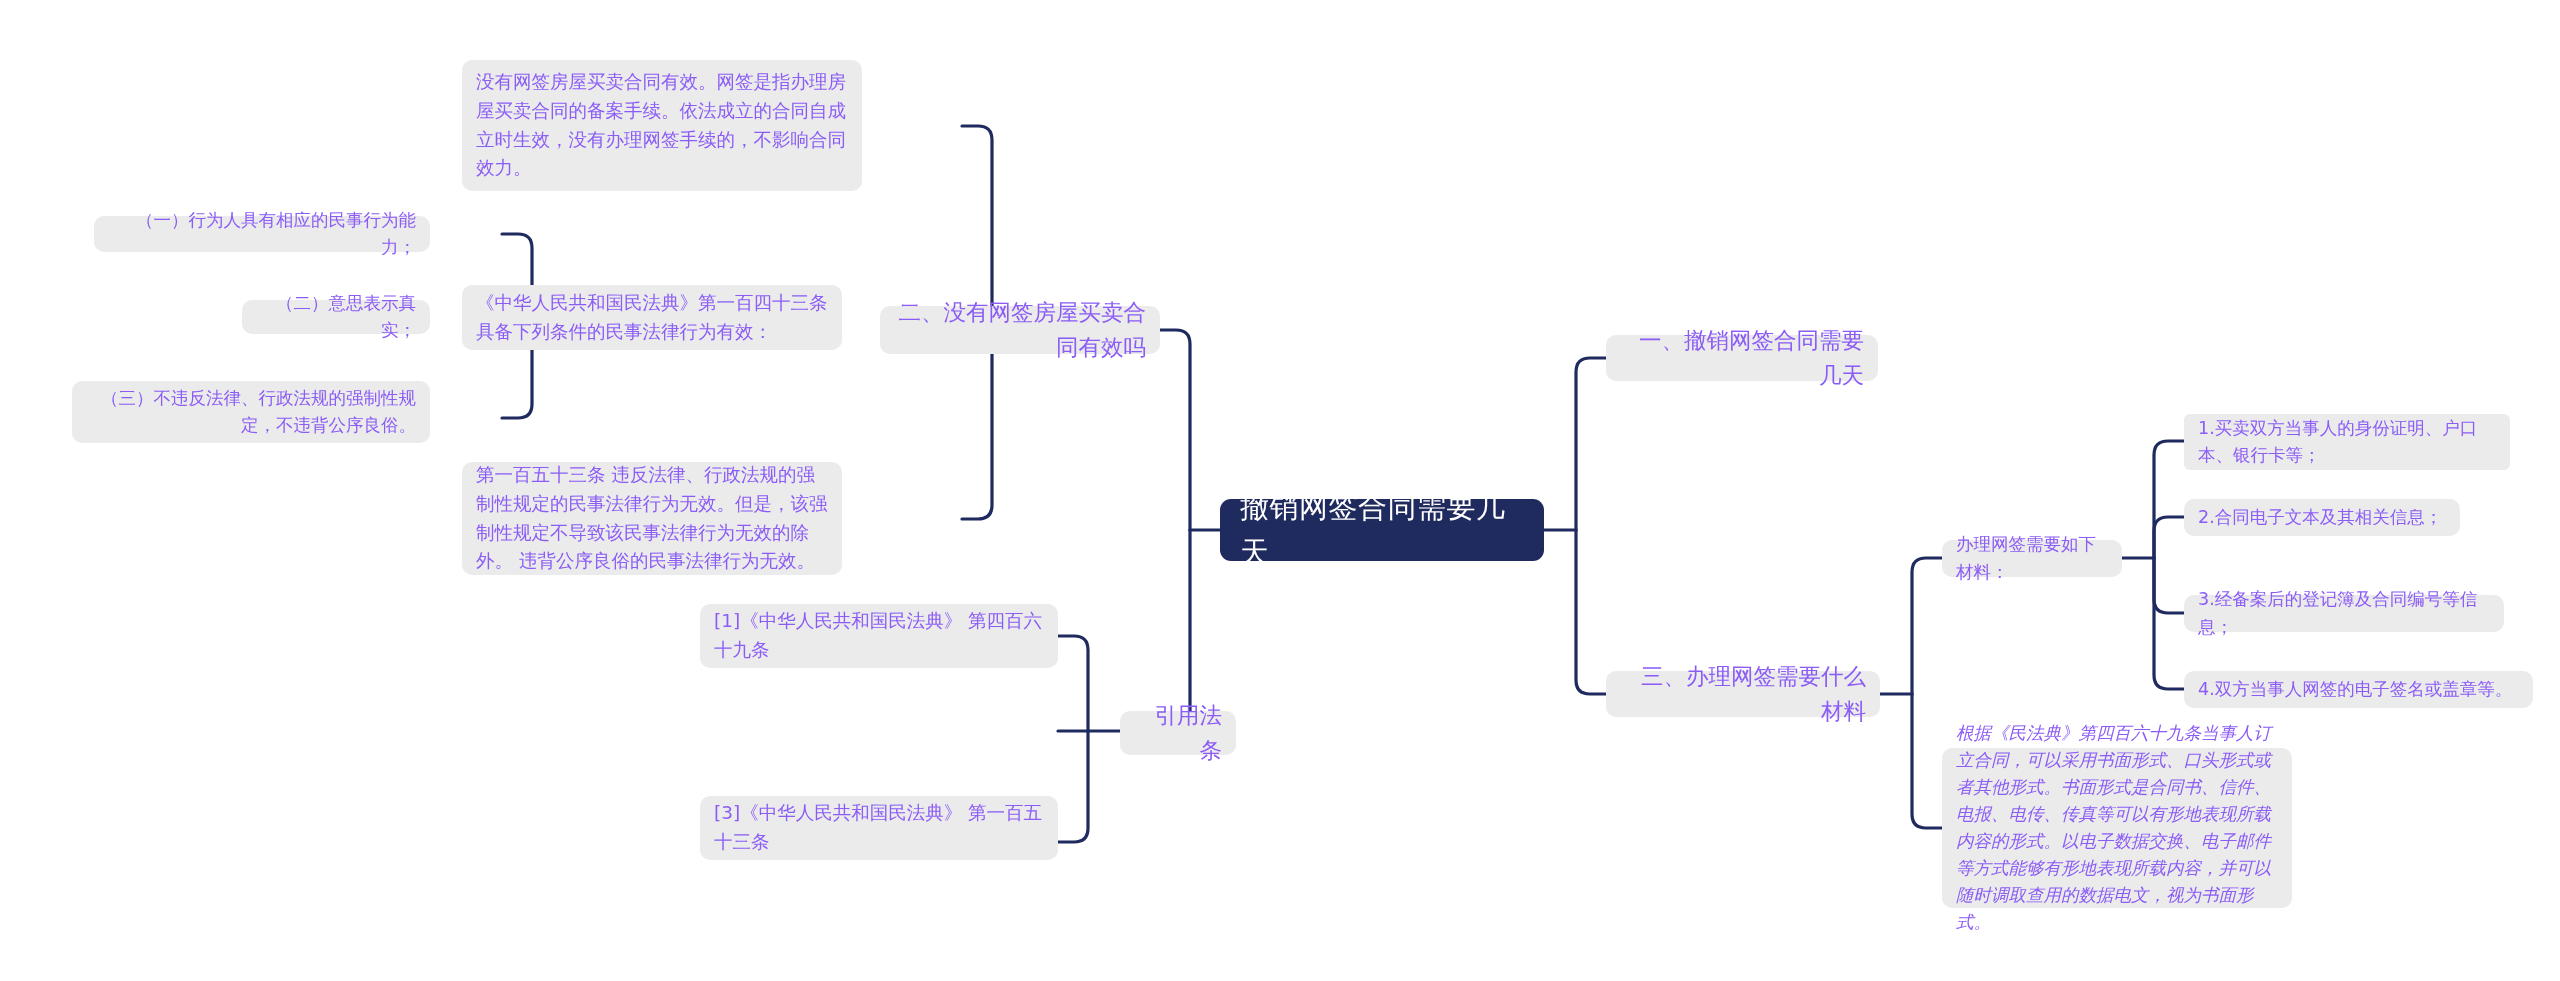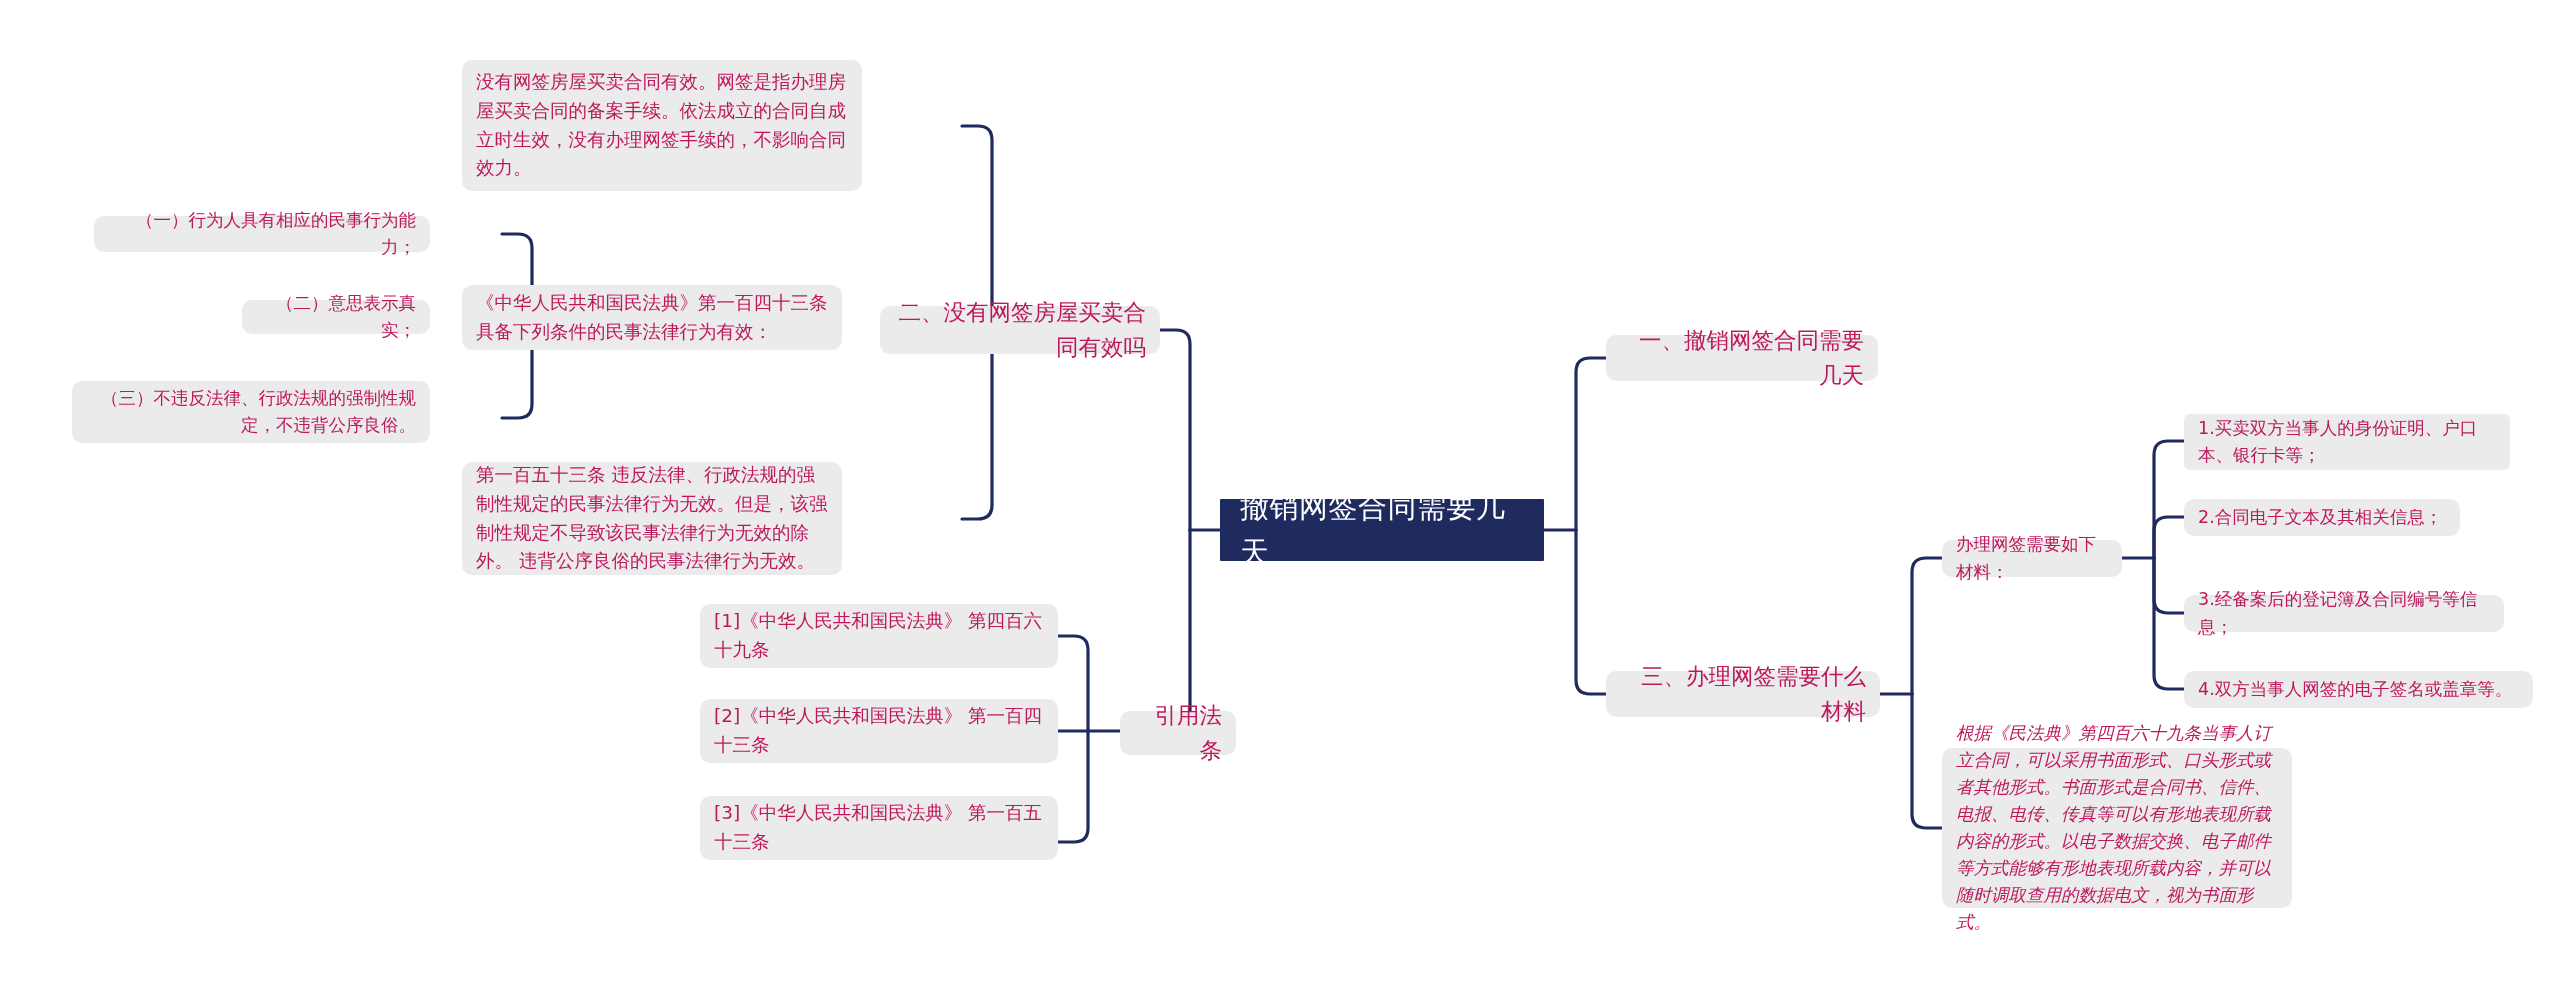--- a/index.html
+++ b/index.html
@@ -19,32 +19,32 @@
   #links {
     position: absolute;
     left: 0; top: 0;
     width: 2560px; height: 981px;
     pointer-events: none;
   }
   .node {
     position: absolute;
     background: #ebebeb;
     border-radius: 10px;
-    color: #be185d;
+    color: #8b5cf6;
     line-height: 1.55;
     padding: 17px 14px;
     display: flex;
     align-items: center;
     white-space: pre-wrap;
     word-break: break-all;
   }
   .node.root {
     background: #1f2a5e;
     color: #ffffff;
-    border-radius: 1px;
+    border-radius: 11px;
     font-size: 29px;
     letter-spacing: 0.5px;
     justify-content: center;
     padding: 12px 20px;
   }
   .node.branch { font-size: 22.5px; text-align: right; }
   .node.leaf   { font-size: 18.5px; }
   .node.small  { font-size: 17.5px; }
   .align-right { text-align: right; justify-content: flex-end; }
   .align-left  { text-align: left;  justify-content: flex-start; }
@@ -125,23 +125,20 @@
   </div>
 
   <div class="node branch align-left" style="left:1120px; top:711px; width:116px; height:44px;">
     <span>引用法条</span>
   </div>
 
   <div class="node leaf align-left" style="left:700px; top:604px; width:358px; height:64px;">
     <span>[1]《中华人民共和国民法典》 第四百六十九条</span>
   </div>
 
-  <div class="node leaf align-left" style="left:700px; top:699px; width:358px; height:64px;">
-    <span>[2]《中华人民共和国民法典》 第一百四十三条</span>
-  </div>
 
   <div class="node leaf align-left" style="left:700px; top:796px; width:358px; height:64px;">
     <span>[3]《中华人民共和国民法典》 第一百五十三条</span>
   </div>
 
   <div class="node branch align-left" style="left:1606px; top:671px; width:274px; height:46px;">
     <span>三、办理网签需要什么材料</span>
   </div>
 
   <div class="node branch align-left" style="left:1606px; top:335px; width:272px; height:46px;">

